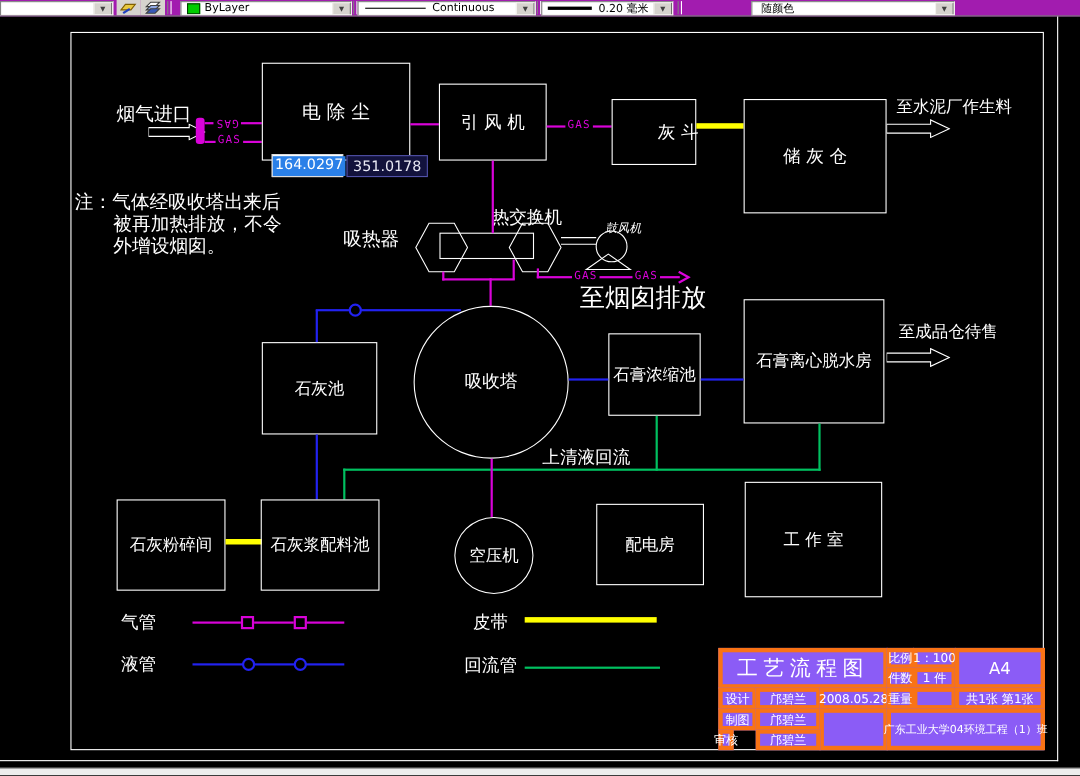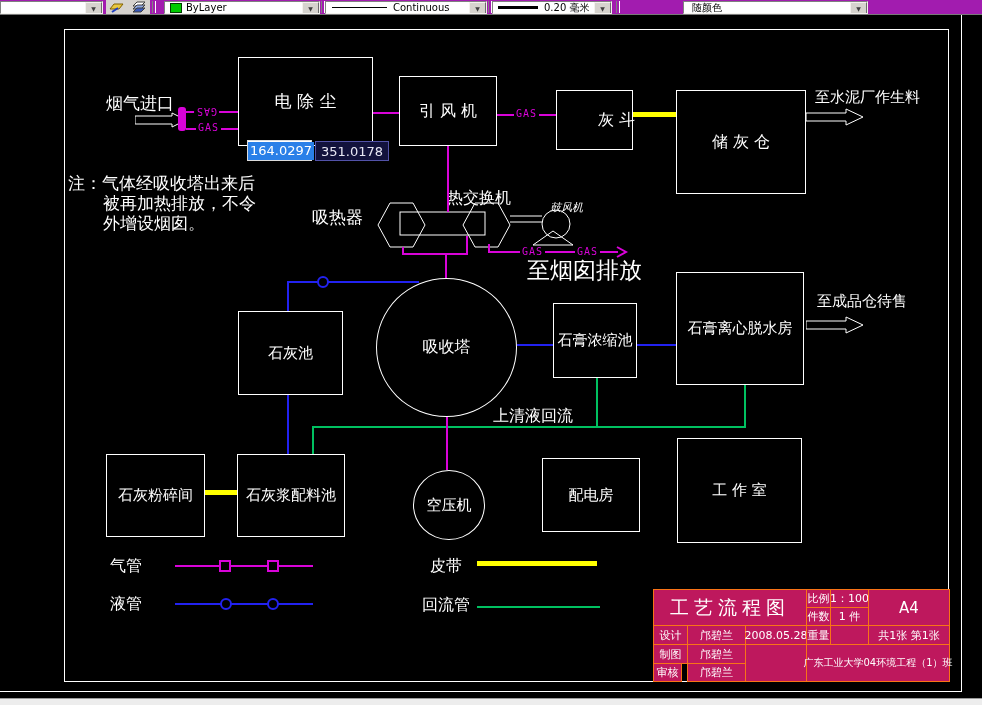--- a/index.html
+++ b/index.html
@@ -29,22 +29,22 @@
   .bv{position:absolute;background:#2222f0;width:2px;}
   .gh{position:absolute;background:#00c060;height:2px;}
   .gv{position:absolute;background:#00c060;width:2px;}
   .yh{position:absolute;background:#ffff00;height:5px;}
   .wl{position:absolute;background:#fff;}
   .gastxt{position:absolute;color:#d903d9;background:#000;font-family:"DejaVu Sans Mono",monospace;
           font-size:10px;letter-spacing:1px;line-height:12px;padding:0 2px;}
   .valve-sq{position:absolute;width:12px;height:12px;border:2px solid #d903d9;background:#000;box-sizing:border-box;}
   .valve-ci{position:absolute;width:12px;height:12px;border:2px solid #2222f0;border-radius:50%;background:#000;box-sizing:border-box;}
   
-  .tbk{position:absolute;border:1px solid #f97316;color:#fff;display:flex;align-items:center;
-       justify-content:center;font-size:11px;white-space:nowrap;box-sizing:border-box;background:#be185d;}
+  .tbk{position:absolute;border:4px solid #f97316;color:#fff;display:flex;align-items:center;
+       justify-content:center;font-size:11px;white-space:nowrap;box-sizing:border-box;background:#8b5cf6;}
   
   .dynin1{position:absolute;background:#fff;border:1px solid #dcdcdc;display:flex;align-items:center;box-sizing:border-box;}
   .dynin1 .sel{background:#2a80e8;color:#fff;font-size:13px;padding:1px 2px;line-height:16px;}
   .dynin2{position:absolute;background:#12123c;border:1px solid #5252a8;color:#e8e8f4;
           display:flex;align-items:center;justify-content:center;font-size:13px;box-sizing:border-box;}
   .statusbar{position:absolute;left:0;top:698px;width:982px;height:7px;background:#ededed;border-top:1px solid #9a9a9a;}
 </style>
 </head>
 <body>
 
@@ -219,17 +219,17 @@
   <div class="tbk" style="left:745px;top:625px;width:62px;height:20px;">2008.05.28</div>
   <div class="tbk" style="left:806px;top:625px;width:25px;height:20px;">重量</div>
   <div class="tbk" style="left:830px;top:625px;width:39px;height:20px;"></div>
   <div class="tbk" style="left:868px;top:625px;width:82px;height:20px;">共1张  第1张</div>
 
   <div class="tbk" style="left:653px;top:644px;width:35px;height:20px;">制图</div>
   <div class="tbk" style="left:687px;top:644px;width:59px;height:20px;">邝碧兰</div>
   <div class="tbk" style="left:745px;top:644px;width:62px;height:38px;"></div>
   <div class="tbk" style="left:806px;top:644px;width:144px;height:38px;font-size:10px;">广东工业大学04环境工程（1）班</div>
 
-  <div class="tbk" style="left:653px;top:663px;width:29px;height:19px;">审核</div>
+  <div class="tbk" style="left:653px;top:663px;width:14px;height:19px;">审核</div>
   <div class="tbk" style="left:687px;top:663px;width:59px;height:19px;">邝碧兰</div>
 
   <div class="statusbar"></div>
 </div>
 
 </body></html>

